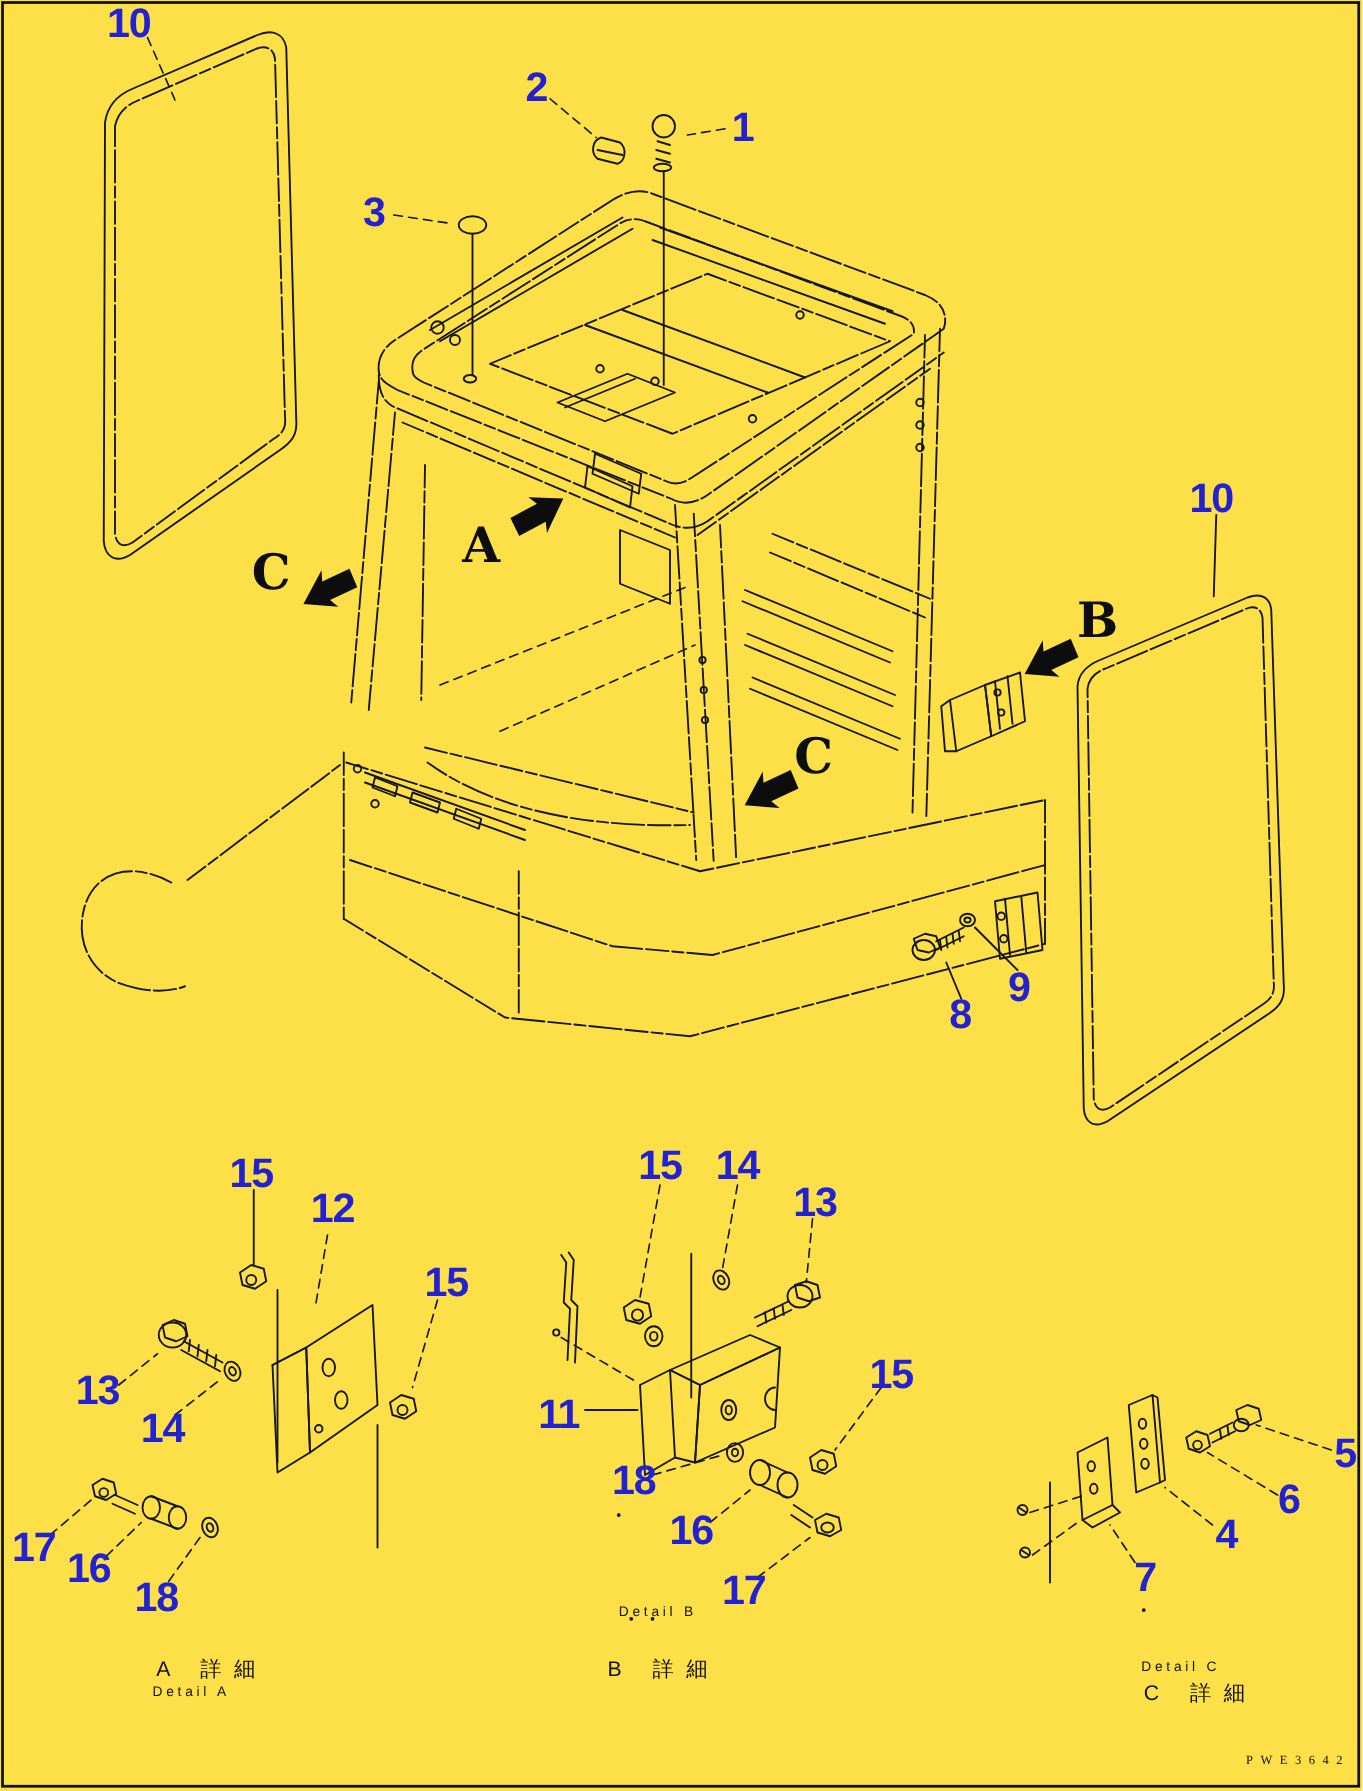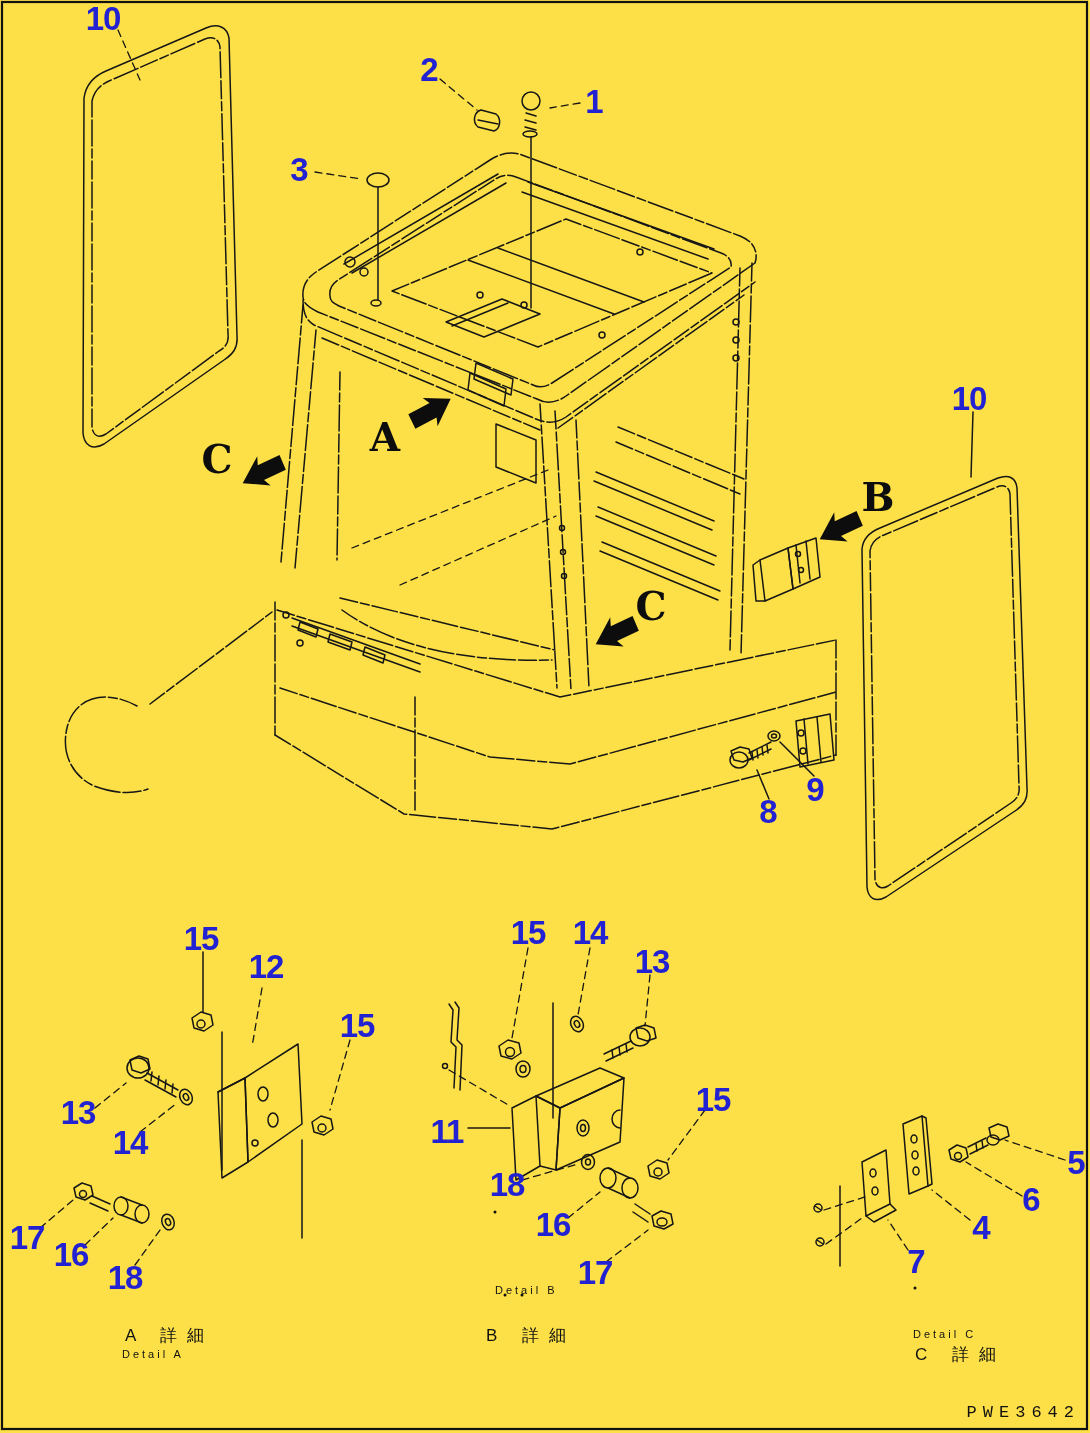--- a/index.html
+++ b/index.html
@@ -19,22 +19,22 @@
   }
   .viewletter{
     position:absolute;transform:translate(-50%,-50%);
     color:#0d0d0d;font-family:"DejaVu Serif", serif;font-weight:600;
     font-size:39px;line-height:1;
   }
   .cap{position:absolute;color:#111;white-space:nowrap;font-family:Liberation Sans, sans-serif;}
   .cap-jp{font-size:17px;letter-spacing:10px;}
   .cap-en{font-size:11px;letter-spacing:3px;}
   .drawno{
-    position:absolute;color:#111;font-family:Liberation Mono, monospace;
-    font-size:17px;letter-spacing:6px;white-space:nowrap;
+    position:absolute;color:#111;font-family:Liberation Serif, serif;
+    font-size:10px;letter-spacing:6px;white-space:nowrap;
   }
 </style>
 </head>
 <body>
 
 <div class="page">
 
 <svg class="draw" width="1090" height="1433" viewBox="0 0 1090 1433">
 
   <g>

